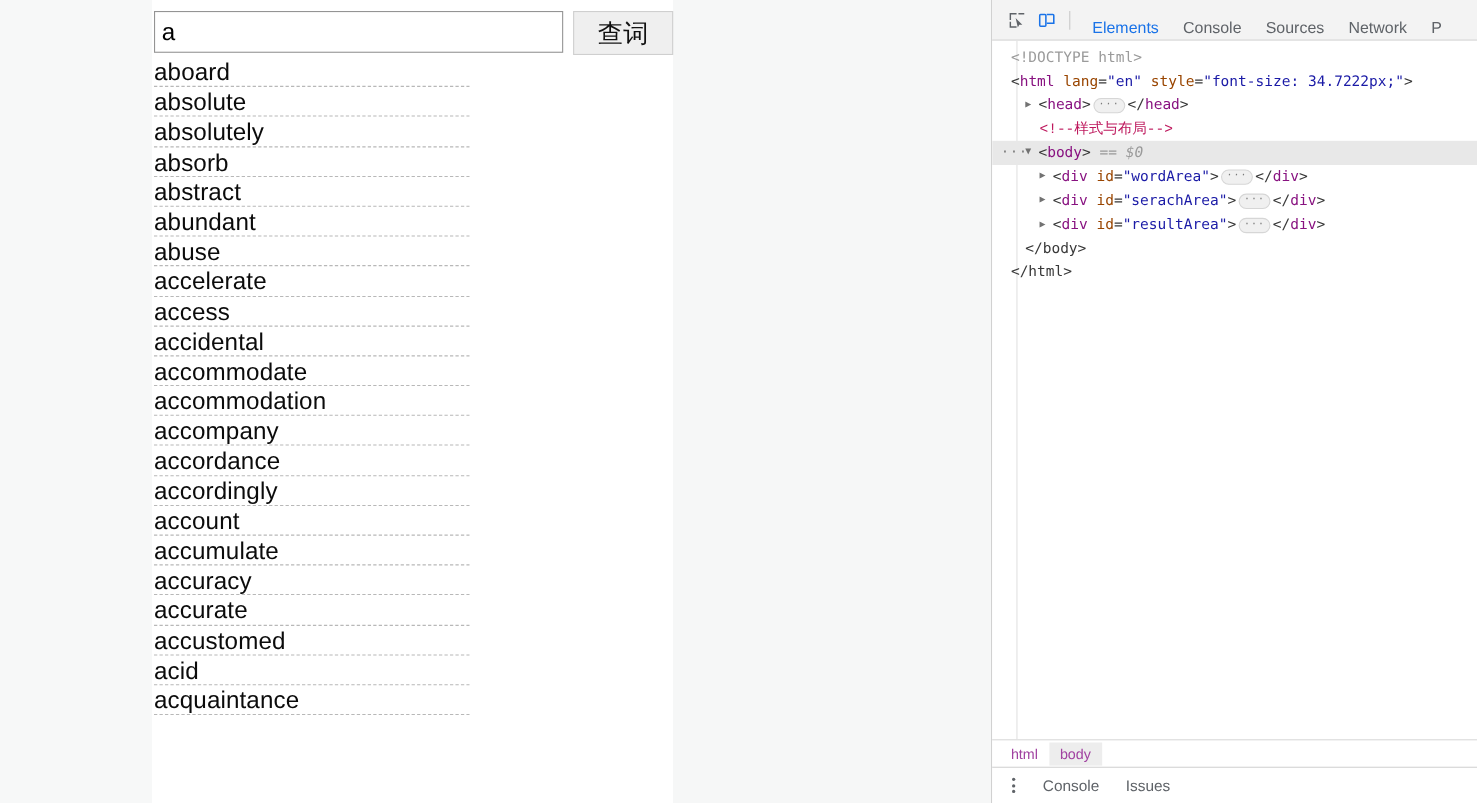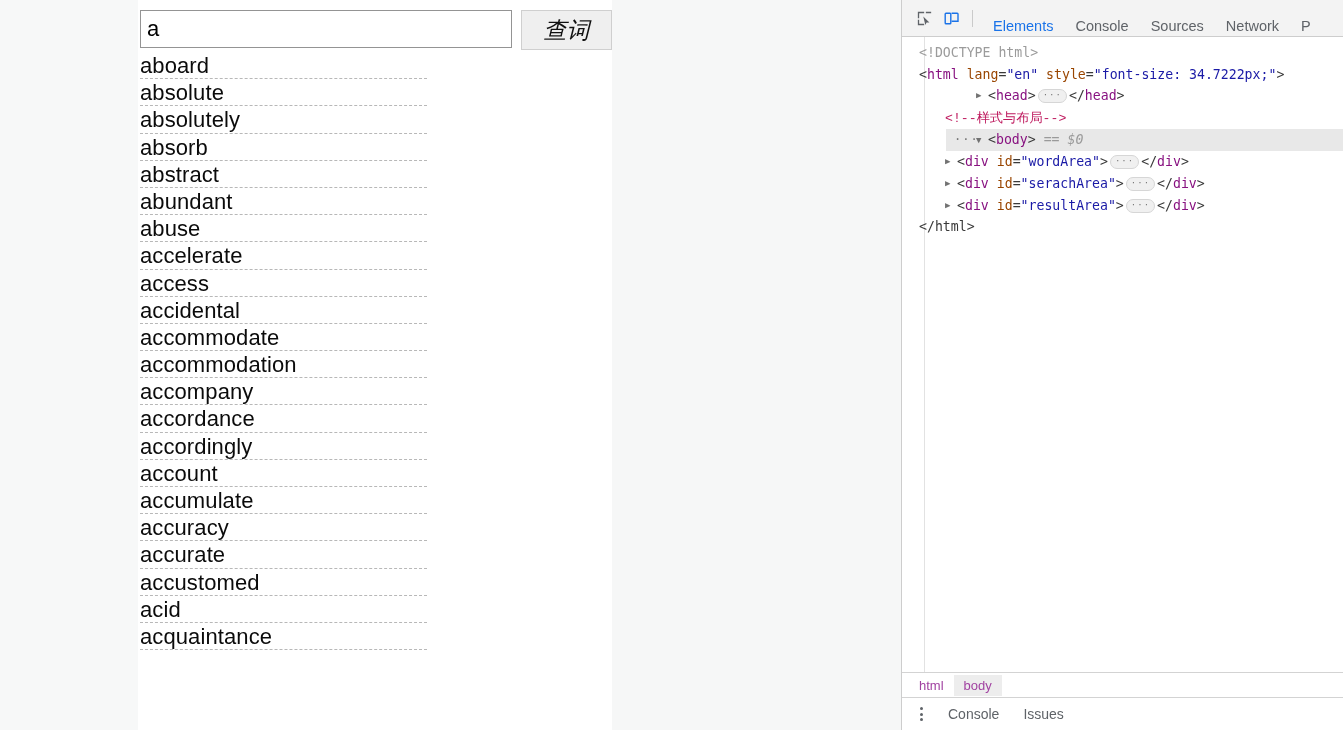--- a/index.html
+++ b/index.html
@@ -68,21 +68,20 @@
     box-sizing: border-box;
     border: 1px solid #cfcfcf;
     background: #efefef;
     font-family: "Liberation Sans", sans-serif;
     font-size: 23px;
     line-height: 36px;
     color: #111111;
     cursor: pointer;
     padding: 0;
     border-radius: 0;
-    font-style: italic;
   }
 
   #wordArea {
     position: absolute;
     left: 140px;
     top: 52px;
     width: 287px;
     height: 690px;
     overflow: hidden;
   }
@@ -181,21 +180,21 @@
   }
   .node {
     white-space: nowrap;
     padding-left: 17px;
     position: relative;
     cursor: pointer;
   }
   .node.sel {
     background: #e8e8e8;
   }
-  .ind1 { padding-left: 30px; margin-left: 44px; }
+  .ind1 { padding-left: 30px; }
   .ind2 { padding-left: 43px; }
   .arrow {
     display: inline-block;
     width: 11px;
     font-size: 9px;
     color: #727272;
     vertical-align: middle;
     margin-right: 1px;
   }
   .arrow.open { font-size: 9px; }
@@ -388,20 +387,23 @@
     <div class="node sel ind1">
       <span class="dots-badge">···</span><span class="arrow open">▼</span><span class="punc">&lt;</span><span class="tagname">body</span><span class="punc">&gt;</span> <span class="dollar">== $0</span>
     </div>
 
     <div id="divNodes">
         <div class="node ind2"><span class="arrow">▶</span><span class="punc">&lt;</span><span class="tagname">div</span> <span class="attrname">id</span><span class="punc">=</span><span class="attrval">"wordArea"</span><span class="punc">&gt;</span><span class="ellipsis-node">···</span><span class="punc">&lt;/</span><span class="tagname">div</span><span class="punc">&gt;</span></div>
         <div class="node ind2"><span class="arrow">▶</span><span class="punc">&lt;</span><span class="tagname">div</span> <span class="attrname">id</span><span class="punc">=</span><span class="attrval">"serachArea"</span><span class="punc">&gt;</span><span class="ellipsis-node">···</span><span class="punc">&lt;/</span><span class="tagname">div</span><span class="punc">&gt;</span></div>
         <div class="node ind2"><span class="arrow">▶</span><span class="punc">&lt;</span><span class="tagname">div</span> <span class="attrname">id</span><span class="punc">=</span><span class="attrval">"resultArea"</span><span class="punc">&gt;</span><span class="ellipsis-node">···</span><span class="punc">&lt;/</span><span class="tagname">div</span><span class="punc">&gt;</span></div>
       </div>
 
+    <div class="node ind1">
+      <span class="punc">&lt;/body&gt;</span>
+    </div>
 
     <div class="node">
       <span class="punc">&lt;/html&gt;</span>
     </div>
   </div>
 
   <div class="dt-crumbs" id="dtCrumbs">
       <div class="crumb">html</div>
       <div class="crumb active">body</div>
     </div>

